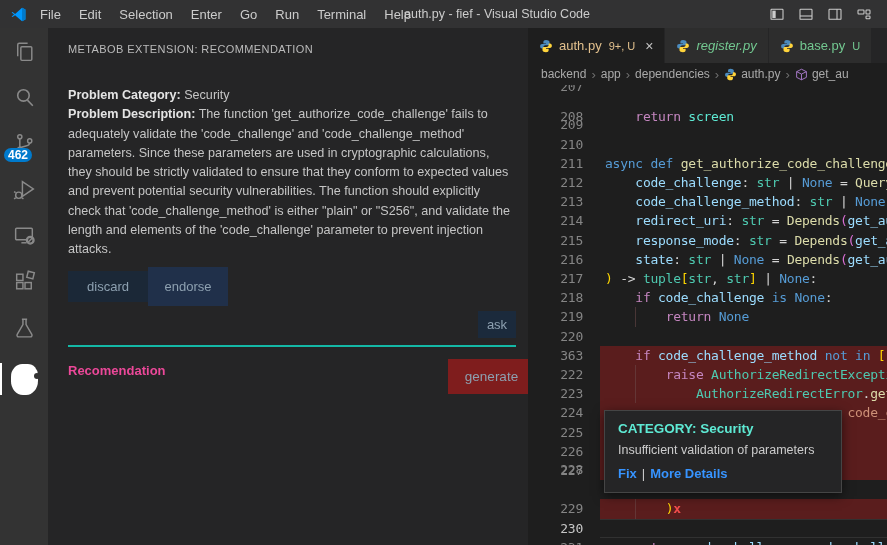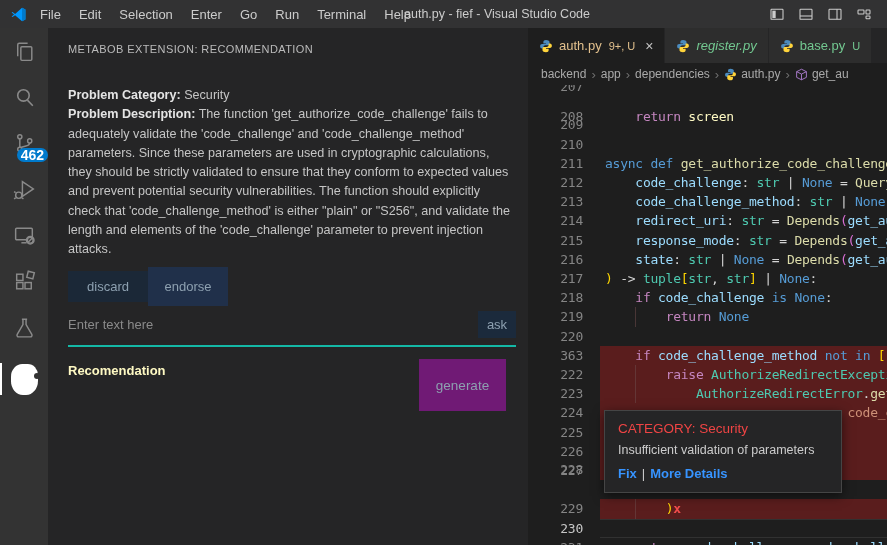--- a/index.html
+++ b/index.html
@@ -22,22 +22,22 @@
 
   
   .activitybar { width:48px; background:#333333; display:flex; flex-direction:column;
     align-items:center; flex:0 0 auto; }
   .ab-item { width:48px; height:46px; display:flex; align-items:center;
     justify-content:center; position:relative; }
   .ab-item svg { width:25px; height:25px; }
   .ab-item.active::before { content:""; position:absolute; left:0; top:7px; bottom:7px;
     width:2px; background:#ffffff; }
   .ab-item.push { margin-top:6px; }
-  .scm-badge { position:absolute; right:0; bottom:4px; background:#007acc; color:#fff;
-    font-size:14px; line-height:14px; padding:0 4px; border-radius:8px; font-weight:bold; }
+  .scm-badge { position:absolute; right:16px; bottom:4px; background:#007acc; color:#fff;
+    font-size:12px; line-height:14px; padding:0 4px; border-radius:8px; font-weight:bold; }
   .blob { width:27px; height:31px; background:#ffffff;
     border-radius:42% 38% 44% 44% / 40% 36% 46% 44%; position:relative; }
   .blob::after { content:""; position:absolute; right:-2px; top:9px; width:6px; height:6px;
     background:#333333; border-radius:50%; }
 
   
   .sidebar { width:480px; background:#252526; position:relative; flex:0 0 auto; }
   .panel-title { padding:15px 0 0 20px; font-size:11px; color:#bbbbbb;
     letter-spacing:.4px; white-space:nowrap; }
   .problem { position:absolute; left:20px; right:14px; top:58px; font-size:12.6px;
@@ -47,22 +47,22 @@
     font-family:"Liberation Sans",sans-serif; cursor:pointer; }
   .btn-discard { left:20px; top:243px; width:80px; height:31px; background:#1b2837; }
   .btn-endorse { left:100px; top:239px; width:80px; height:39px; background:#20304a; }
   .ask-input { position:absolute; left:20px; top:283px; width:390px; height:26px;
     background:transparent; border:none; outline:none; color:#cccccc; font-size:13px;
     font-family:"Liberation Sans",sans-serif; }
   .ask-input::placeholder { color:#8a8a8a; }
   .btn-ask { left:430px; top:283px; width:38px; height:27px; background:#1b2a3c; }
   .teal-rule { position:absolute; left:20px; width:448px; top:317px; height:2px; }
   .rec-heading { position:absolute; left:20px; top:335px; font-size:13px;
-    font-weight:bold; color:#fef9c3; }
-  .btn-generate { left:371px; top:331px; width:87px; height:52px; background:#701a75;
+    font-weight:bold; color:#ec4899; }
+  .btn-generate { left:400px; top:331px; width:87px; height:35px; background:#7f1d1d;
     font-size:13.5px; }
 
   
   .editor { flex:1; background:#1e1e1e; position:relative; overflow:hidden; }
   .tabbar { height:35px; background:#252526; display:flex; overflow:hidden; }
   .tab { display:flex; align-items:center; padding:0 11px; font-size:13px;
     background:#2d2d2d; border-right:1px solid #252526; color:#73c991;
     white-space:nowrap; cursor:pointer; }
   .tab svg { width:14px; height:14px; margin-right:6px; flex:0 0 auto; }
   .tab.active { background:#1e1e1e; color:#e2c08d; }
@@ -83,21 +83,21 @@
   .cl-content { position:absolute; left:72px; right:0; top:0; bottom:0;
     white-space:pre; line-height:19.2px; color:#d4d4d4; padding-left:5px; }
   .cl.hl .cl-content { background:#5a1d1d; }
   .cl.cur .cl-num { color:#c6c6c6; }
   .cl.cur .cl-content { border-top:1px solid #313131; border-bottom:1px solid #313131; }
   .guide { position:absolute; top:0; bottom:0; width:1px; background:#6e4b4b; opacity:.55; }
 
   .tooltip { position:absolute; left:76px; top:382px; width:238px; background:#252526;
     border:1px solid #454545; box-shadow:0 3px 10px rgba(0,0,0,.55); z-index:5;
     padding:10px 13px 11px; }
-  .tt-cat { font-size:13.5px; font-weight:normal; color:#ef4444; }
+  .tt-cat { font-size:13.5px; font-weight:bold; color:#5eead4; }
   .tt-msg { font-size:12.5px; color:#cccccc; margin-top:7px; }
   .tt-links { margin-top:9px; font-size:13px; font-weight:bold; }
   .tt-link { color:#3794ff; cursor:pointer; }
   .tt-sep { color:#cccccc; font-weight:normal; margin:0 5px; }
 </style>
 </head>
 <body>
 
 <div class="titlebar">
   <svg class="vslogo" viewBox="0 0 24 24">
@@ -204,21 +204,20 @@
       </div>
       <div>
         <b>Problem Description:</b>
         <span>The function 'get_authorize_code_challenge' fails to adequately validate the 'code_challenge' and 'code_challenge_method' parameters. Since these parameters are used in cryptographic calculations, they should be strictly validated to ensure that they conform to expected values and prevent potential security vulnerabilities. The function should explicitly check that 'code_challenge_method' is either "plain" or "S256", and validate the length and elements of the 'code_challenge' parameter to prevent injection attacks.</span>
       </div>
     </div>
 
     <button class="sbtn btn-discard">discard</button>
     <button class="sbtn btn-endorse">endorse</button>
 
-    <input class="ask-input" placeholder="Enter text here" style="">
     <button class="sbtn btn-ask">ask</button>
     <div class="teal-rule" style="background: rgb(20, 184, 166);"></div>
 
     <div class="rec-heading">Recomendation</div>
     <button class="sbtn btn-generate">generate</button>
   </div>
 
   <div class="editor">
     <div class="tabbar">
         <div class="tab active">
@@ -274,21 +273,21 @@
           <span>get_au</span>
         </span>
       </div>
     <div class="code">
         <div class="cl" style="top: -8px;">
           <span class="cl-num">207</span>
           <span class="cl-content"></span>
         </div>
         <div class="cl" style="top: 22px;">
           <span class="cl-num">208</span>
-          <span class="cl-content"><span style="color: rgb(212, 212, 212);">    </span><span style="color: rgb(197, 134, 192);">return</span><span style="color: rgb(212, 212, 212);"> </span><span style="color: #fef9c3;">screen</span></span>
+          <span class="cl-content"><span style="color: rgb(212, 212, 212);">    </span><span style="color: rgb(197, 134, 192);">return</span><span style="color: rgb(212, 212, 212);"> </span><span style="color: #5eead4;">screen</span></span>
         </div>
         <div class="cl" style="top: 30.4px;">
           <span class="cl-num">209</span>
           <span class="cl-content"></span>
         </div>
         <div class="cl" style="top: 49.6px;">
           <span class="cl-num">210</span>
           <span class="cl-content"></span>
         </div>
         <div class="cl" style="top: 68.8px;">

